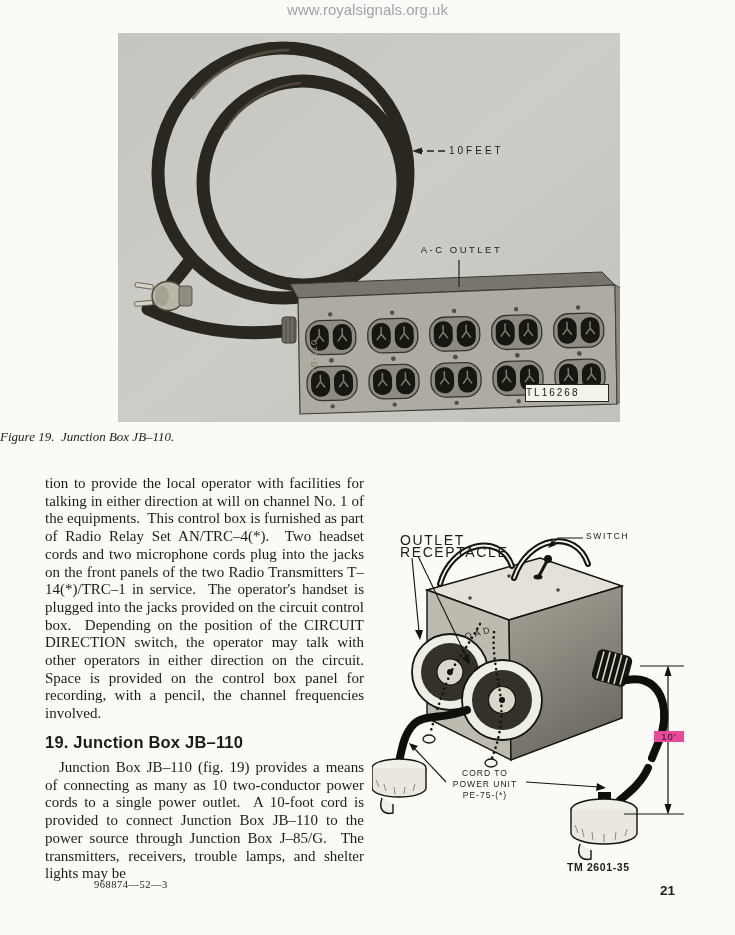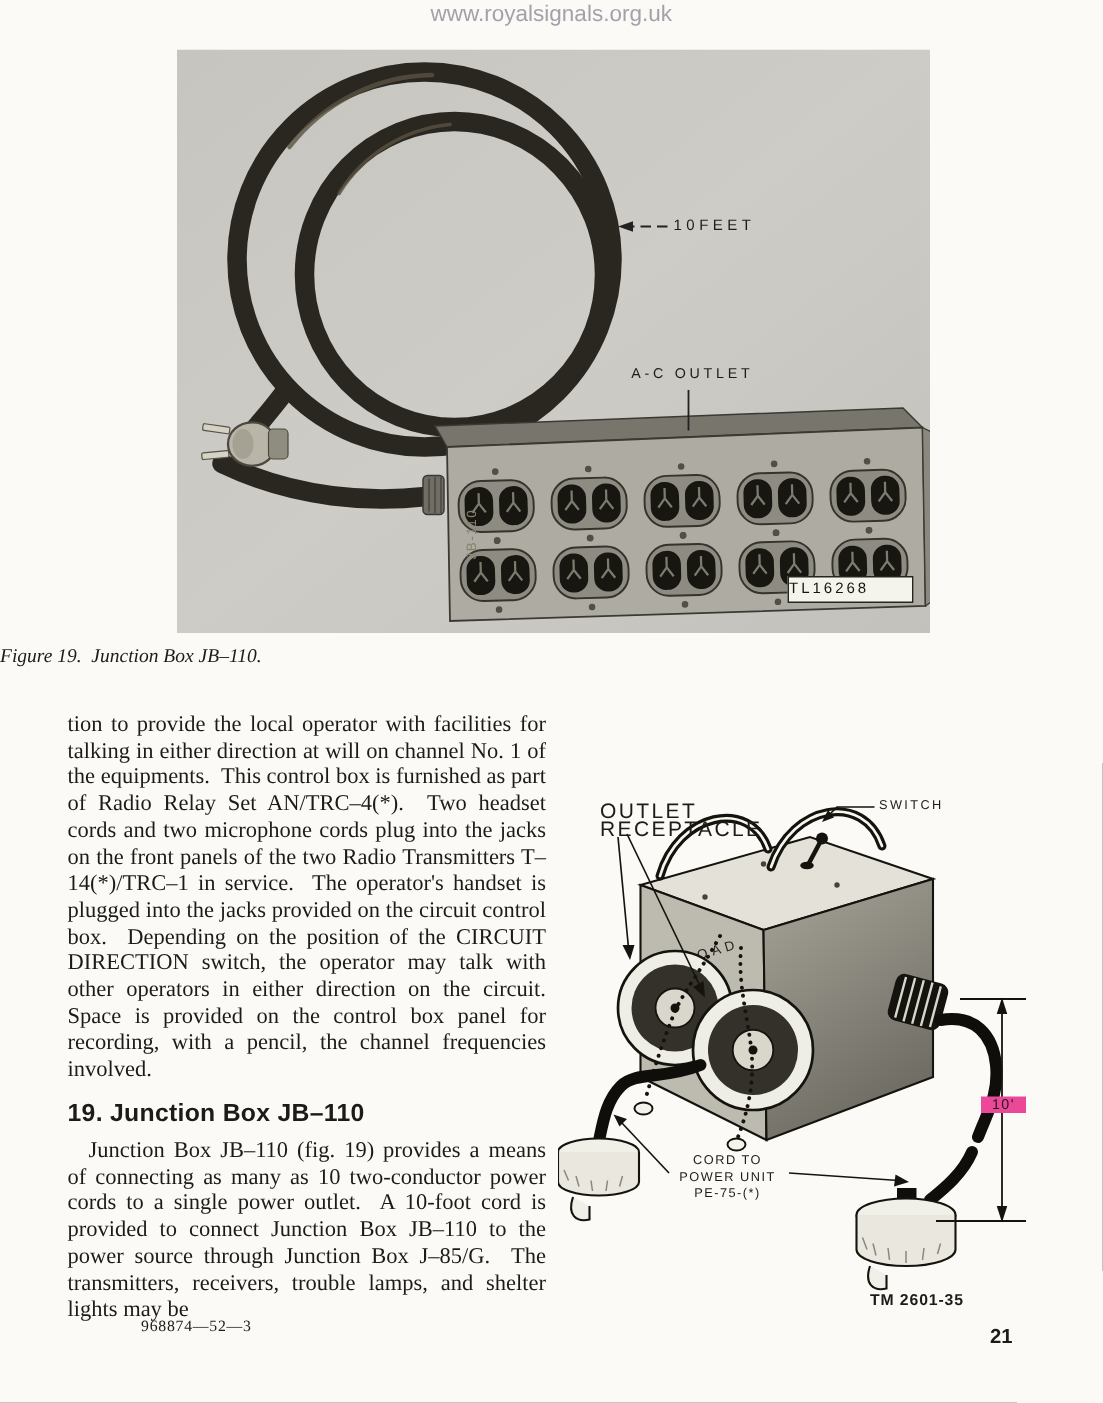--- a/index.html
+++ b/index.html
@@ -16,21 +16,21 @@
   .heading{top:733px;left:45px;width:319px;font-family:"Liberation Sans",sans-serif;
            font-weight:bold;font-size:16.5px;letter-spacing:0.2px;}
   .p-left-2{top:759px;left:45px;width:319px;text-indent:14px;}
   .p-right{top:468px;left:375px;width:322px;}
   .print-code{top:879px;left:94px;font-size:10.5px;letter-spacing:0.5px;}
   .pagenum{top:883px;left:660px;font-family:"Liberation Sans",sans-serif;font-weight:bold;font-size:13.5px;}
 
   .fig-caption{font-style:italic;white-space:pre-wrap;}
   .cap19{top:429px;left:0;width:735px;font-size:13px;}
   .cap20{top:858px;left:385px;width:205px;font-size:12.5px;}
-  .tm-number{top:861px;left:580px;font-family:"Liberation Sans",sans-serif;
+  .tm-number{top:861px;left:567px;font-family:"Liberation Sans",sans-serif;
              font-weight:bold;font-size:10.5px;letter-spacing:0.6px;}
 
   
   .fig19{top:33px;left:118px;width:502px;height:389px;}
   .fig20{top:520px;left:372px;width:335px;height:350px;}
   .fig19 svg,.fig20 svg{display:block;}
 
   .fig-label{position:absolute;font-family:"Liberation Sans",sans-serif;color:#1d1c18;
              white-space:pre-line;}
   .lbl-10feet{top:112px;left:331px;font-size:10px;letter-spacing:3px;}

